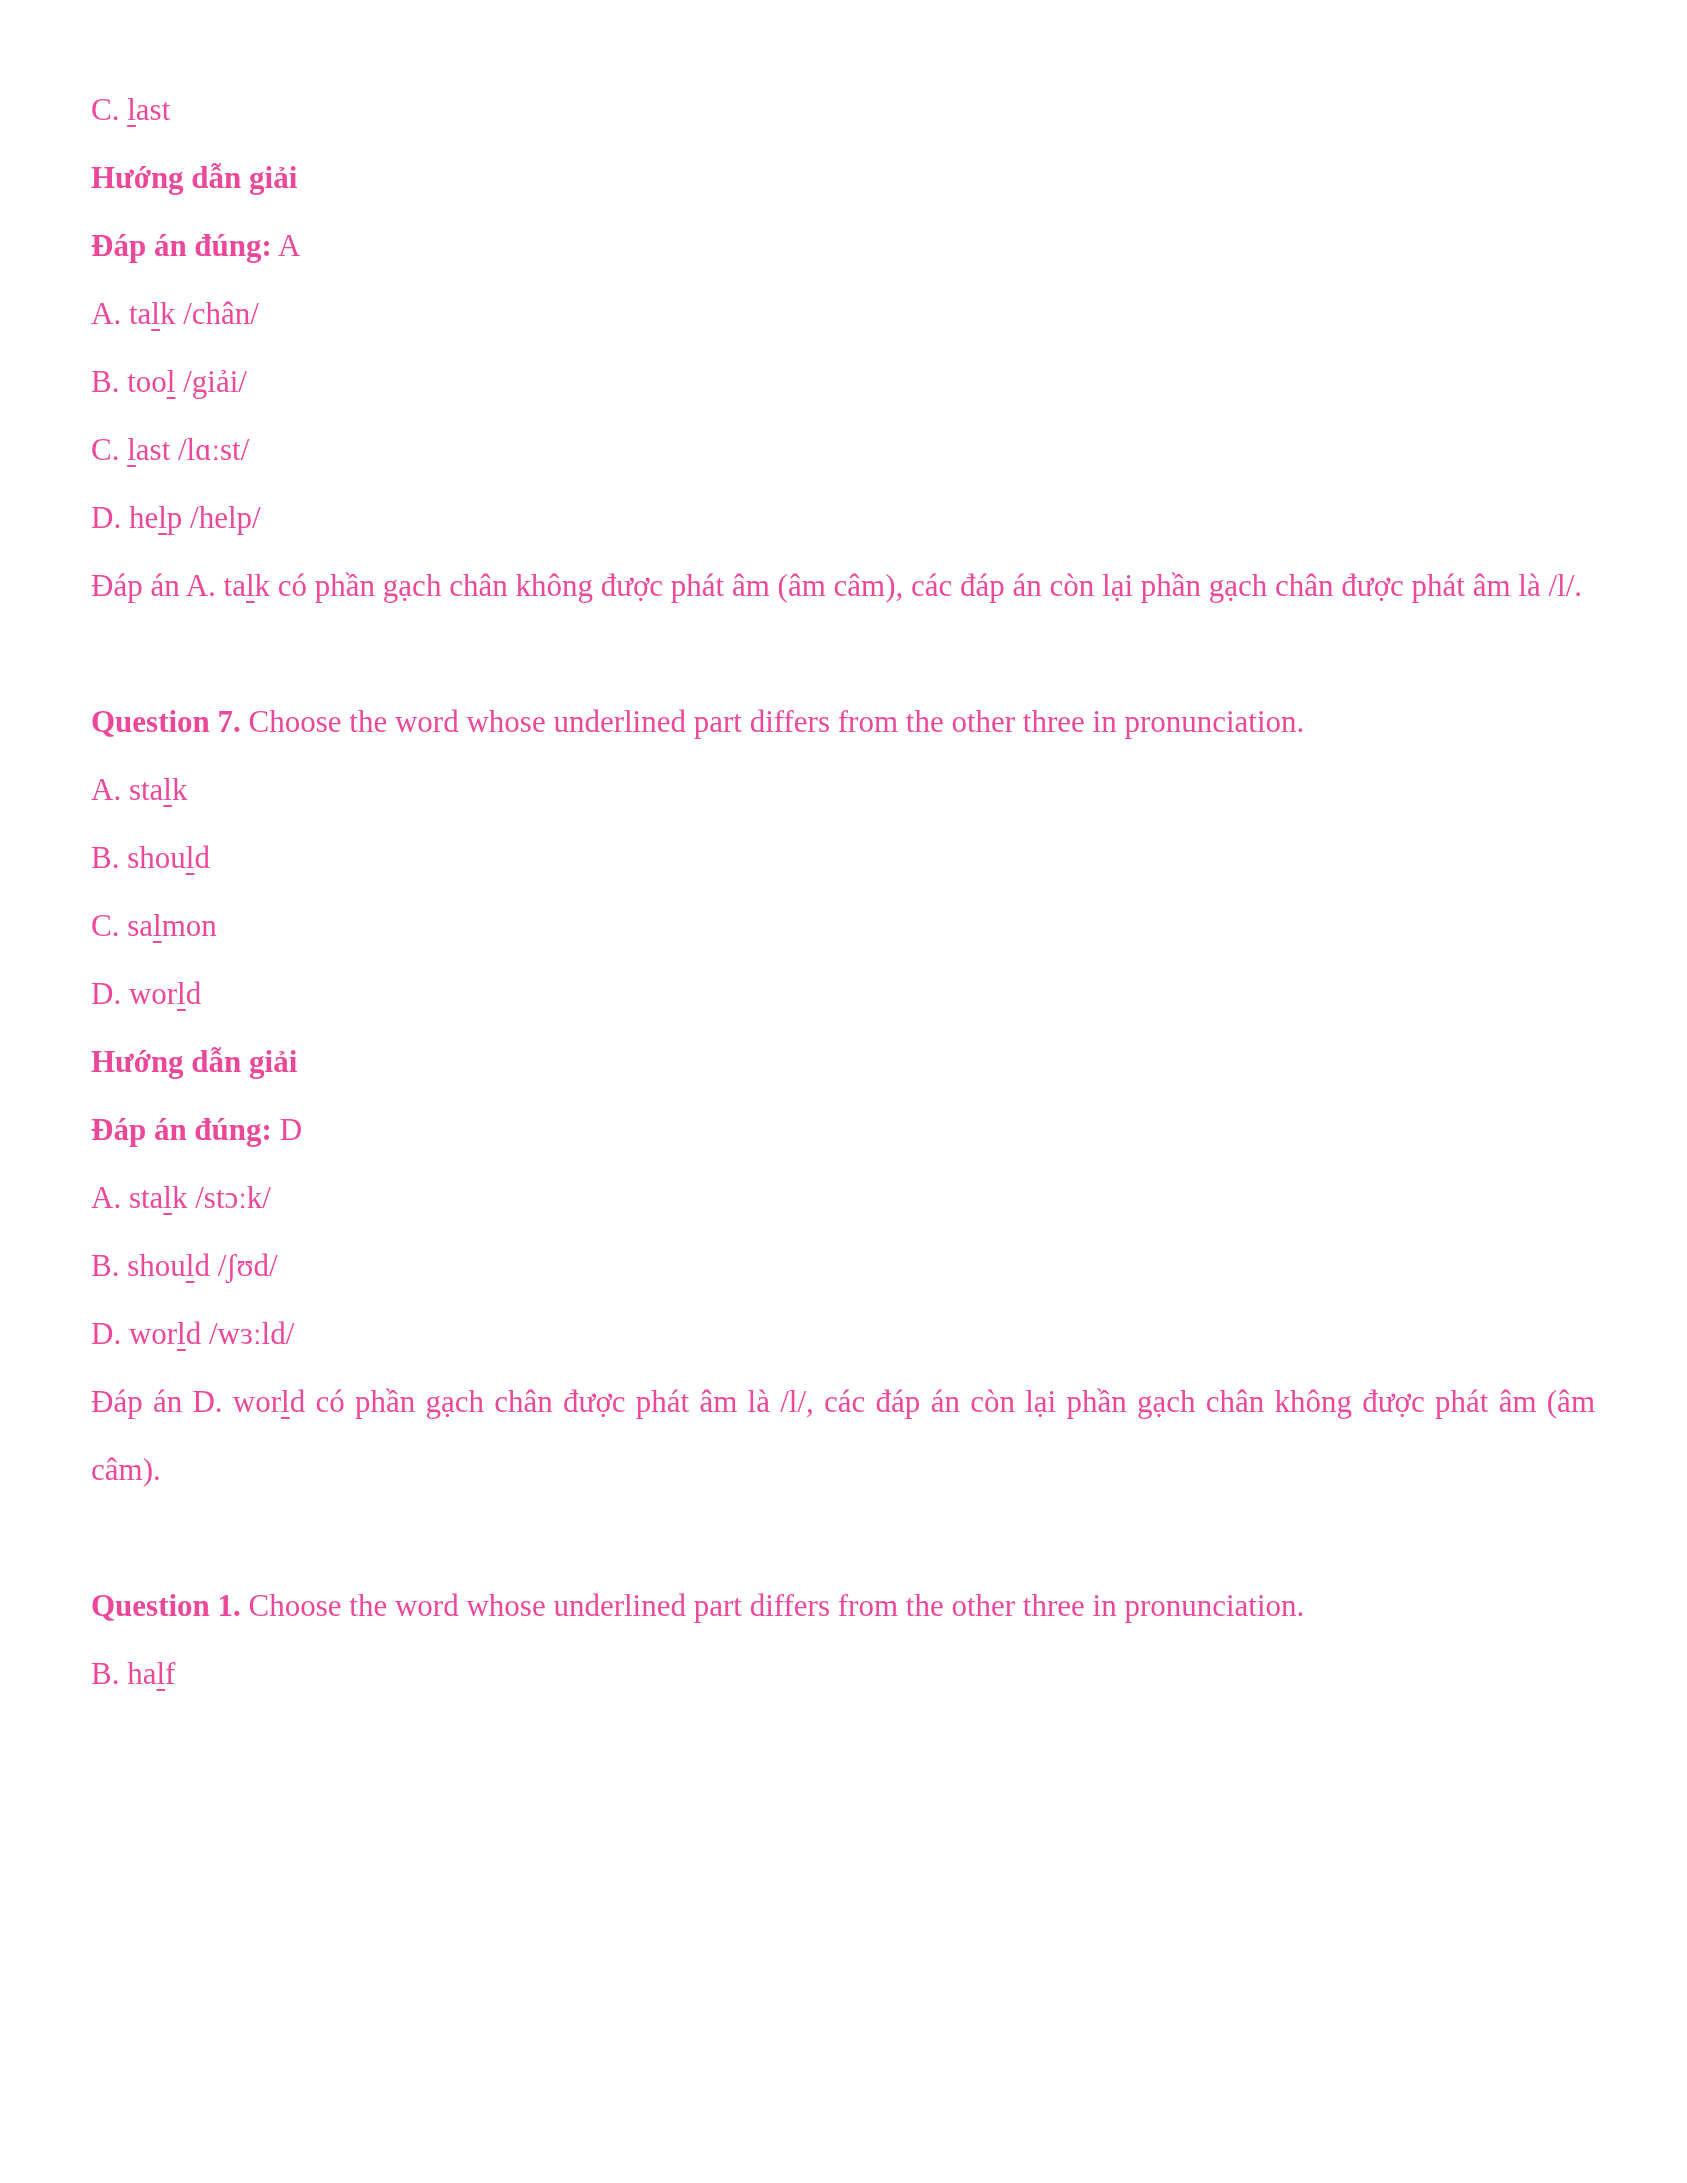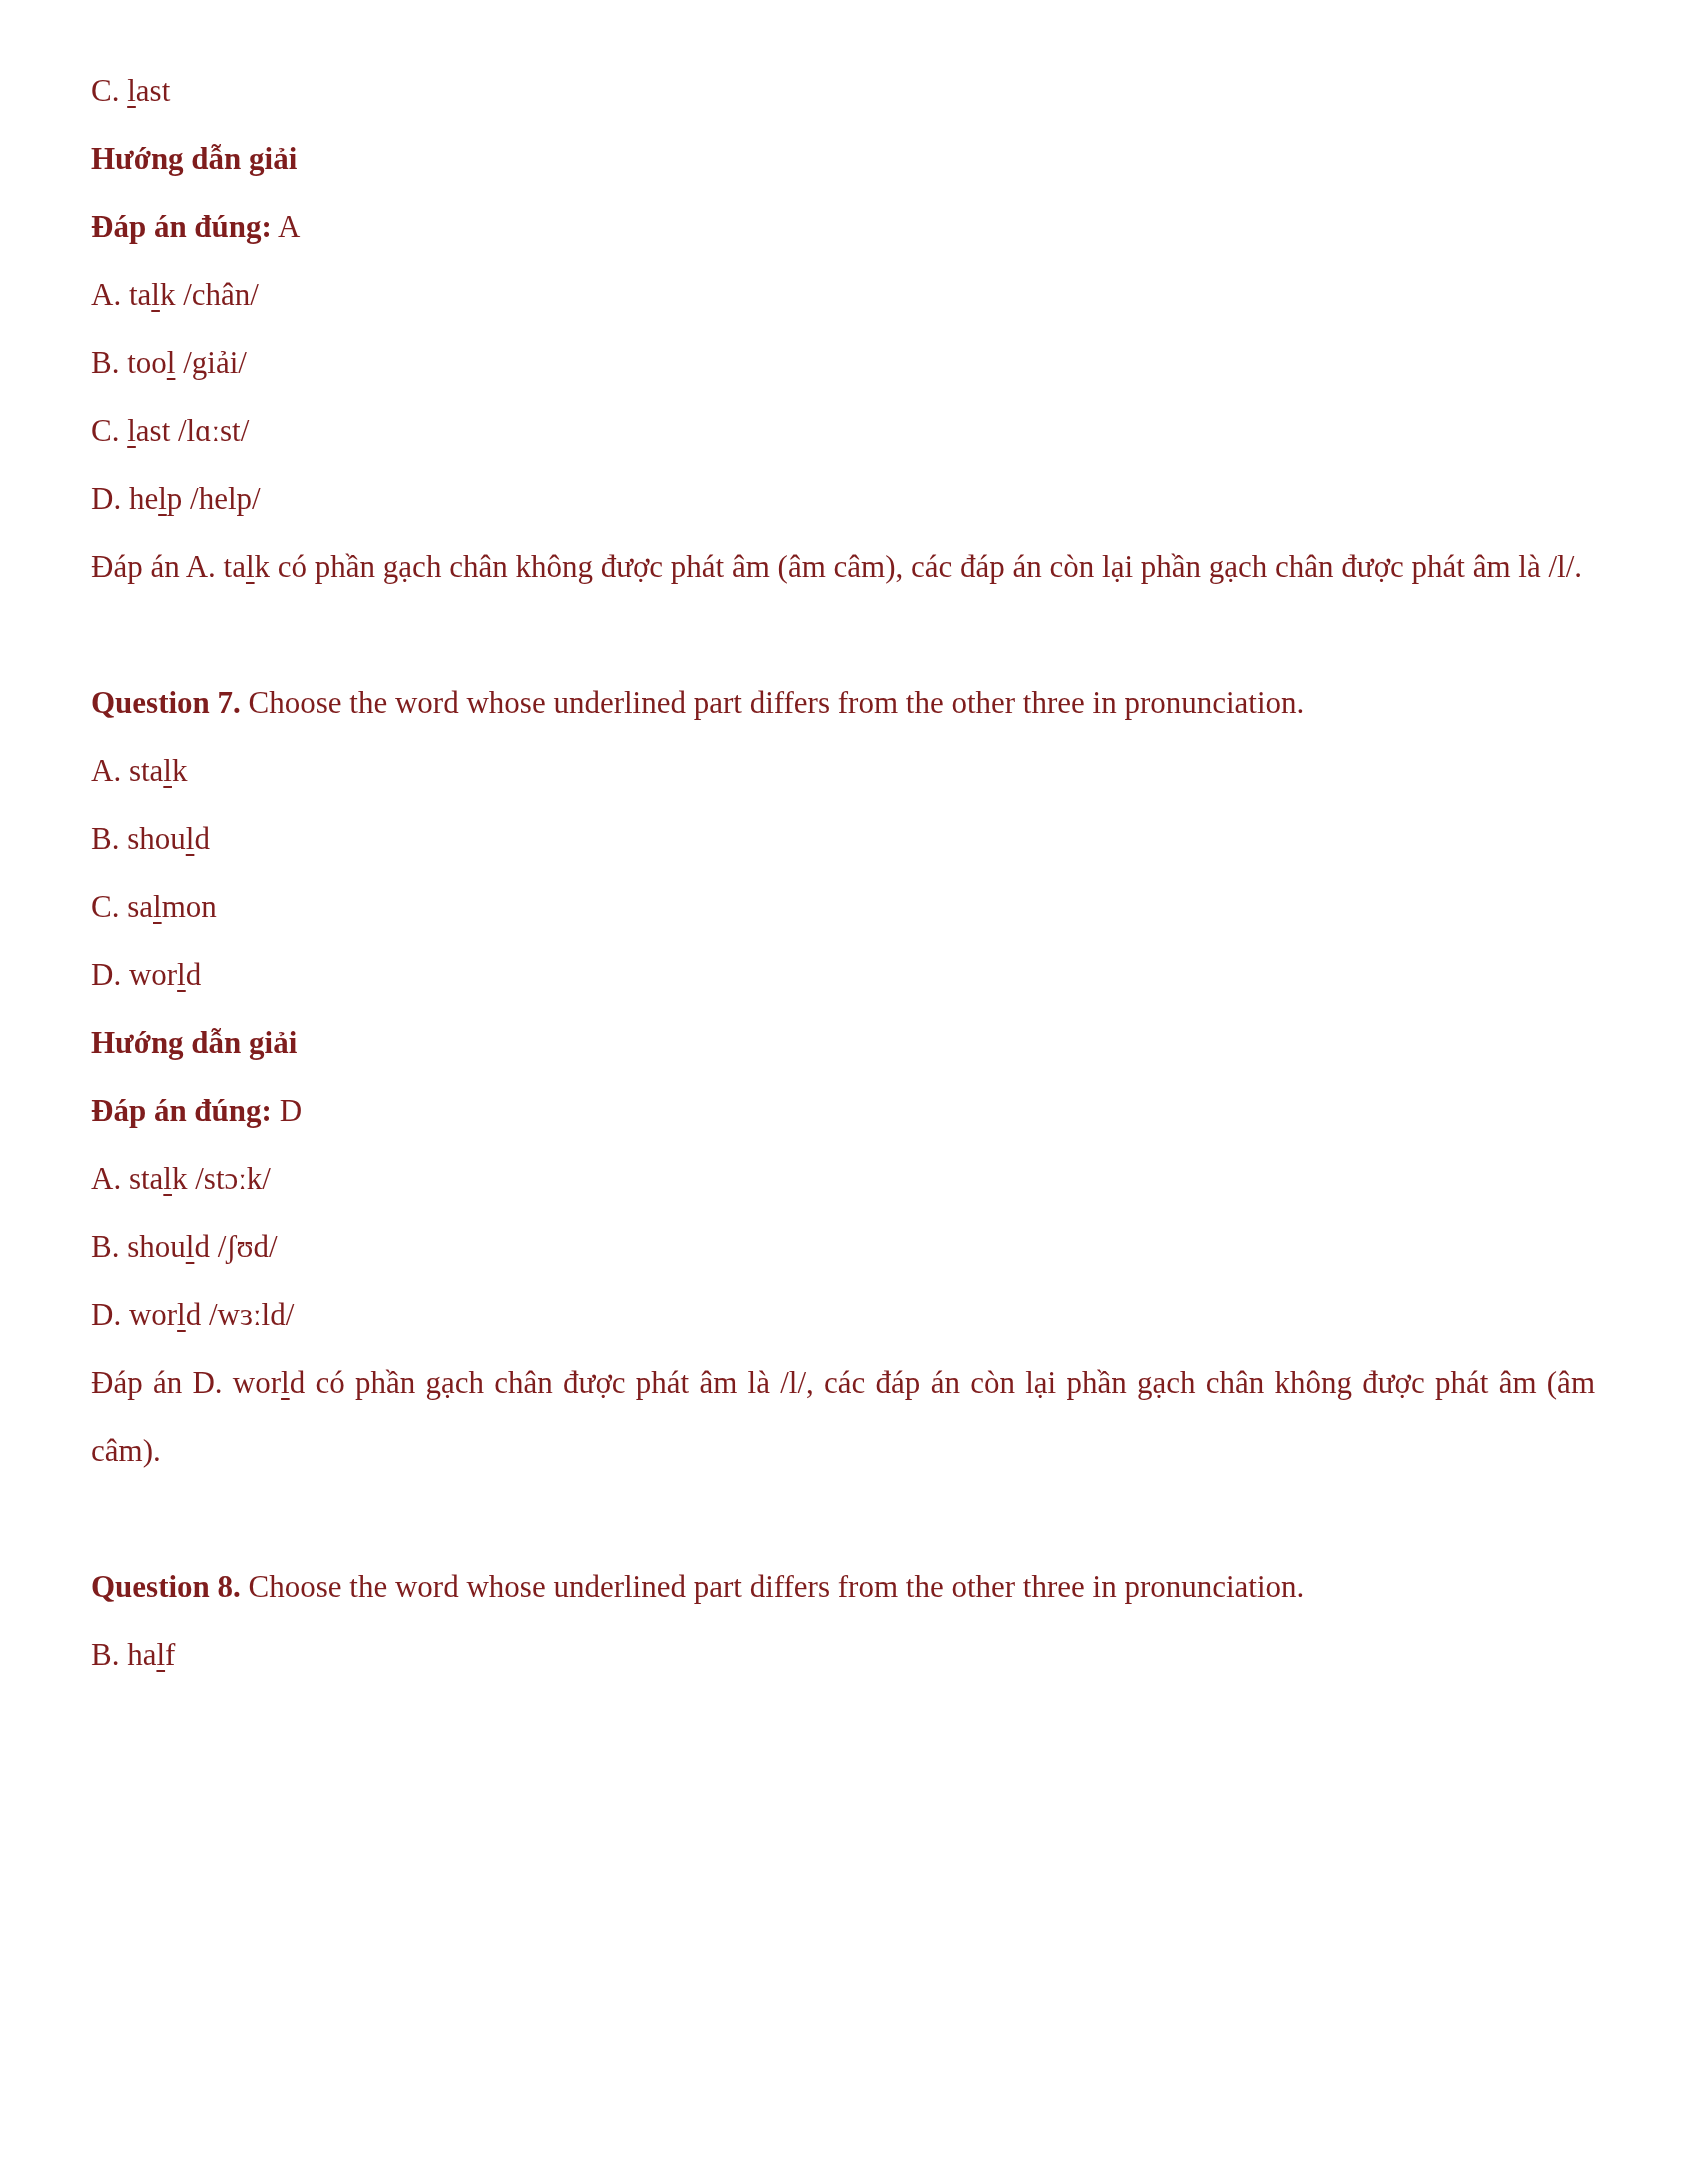--- a/index.html
+++ b/index.html
@@ -6,24 +6,24 @@
       margin: 0;
       padding: 0;
       background: #ffffff;
     }
     .page {
       position: relative;
       width: 1687px;
       height: 2183px;
       box-sizing: border-box;
       background: #ffffff;
-      padding: 57px 92px 0 91px;
+      padding: 76px 92px 0 91px;
       font-family: "Liberation Serif", "DejaVu Serif", serif;
       font-size: 31px;
-      color: #7f1d1d;
+      color: #ec4899;
       overflow: hidden;
     }
     .line {
       line-height: 68px;
       min-height: 68px;
       text-align: left;
       white-space: normal;
     }
     .line.para {
       text-align: justify;
@@ -60,17 +60,17 @@
       <div class="line option"><span class="seg">B. shou</span><span class="seg u">l</span><span class="seg">d</span></div>
       <div class="line option"><span class="seg">C. sa</span><span class="seg u">l</span><span class="seg">mon</span></div>
       <div class="line option"><span class="seg">D. wor</span><span class="seg u">l</span><span class="seg">d</span></div>
       <div class="line heading"><span class="seg b">Hướng dẫn giải</span></div>
       <div class="line option"><span class="seg b">Đáp án đúng:</span><span class="seg"> D</span></div>
       <div class="line option"><span class="seg">A. sta</span><span class="seg u">l</span><span class="seg">k /stɔːk/</span></div>
       <div class="line option"><span class="seg">B. shou</span><span class="seg u">l</span><span class="seg">d /ʃʊd/</span></div>
       <div class="line option"><span class="seg">D. wor</span><span class="seg u">l</span><span class="seg">d /wɜːld/</span></div>
       <div class="line para"><span class="seg">Đáp án D. wor</span><span class="seg u">l</span><span class="seg">d có phần gạch chân được phát âm là /l/, các đáp án còn lại phần gạch chân không được phát âm (âm câm).</span></div>
       <div class="line spacer"></div>
-      <div class="line para"><span class="seg b">Question 8.</span><span class="seg"> Choose the word whose underlined part differs from the other three in pronunciation.</span></div>
+      <div class="line para"><span class="seg b">Question 1.</span><span class="seg"> Choose the word whose underlined part differs from the other three in pronunciation.</span></div>
       <div class="line option"><span class="seg">B. ha</span><span class="seg u">l</span><span class="seg">f</span></div>
     </div>
 </div>
 
 
 </body></html>

